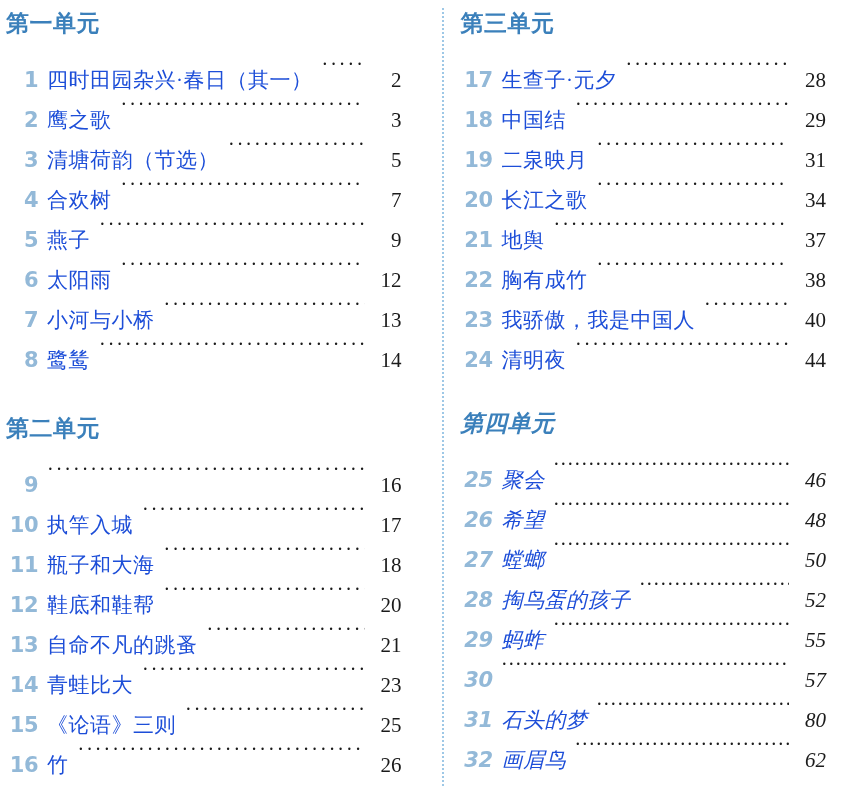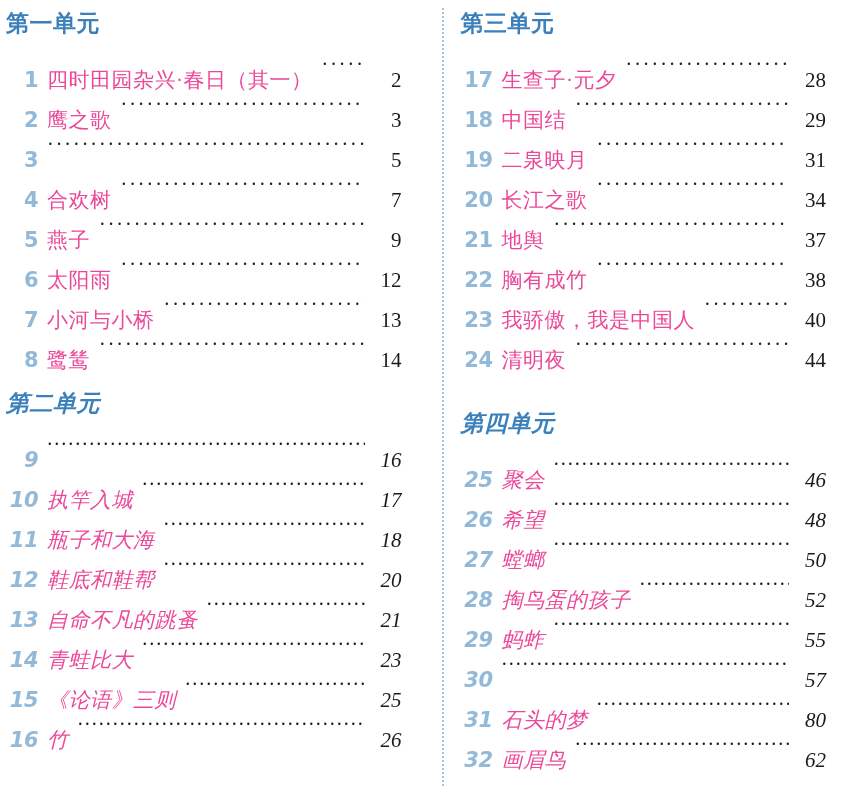--- a/index.html
+++ b/index.html
@@ -41,21 +41,21 @@
     height: 778px;
     border-left: 2px dotted #9ec8e6;
   }
 
   .unit {
     position: absolute;
     left: 0;
     right: 0;
   }
   .unit.u1 { top: 8px;   }
-  .unit.u2 { top: 388px; font-style: italic; }
+  .unit.u2 { top: 413px; }
   .unit.u3 { top: 8px;   }
   .unit.u4 { top: 408px; font-style: italic; }
 
   .unit-title {
     font-family: "Liberation Sans", "DejaVu Sans", sans-serif;
     font-size: 23px;
     font-weight: 700;
     color: #3b80bb;
     letter-spacing: 0.5px;
     line-height: 30px;
@@ -85,21 +85,21 @@
     color: #93b9d8;
     width: 38px;
     text-align: right;
     flex: 0 0 38px;
     letter-spacing: -0.5px;
   }
 
   .title {
     font-family: "Liberation Serif", "DejaVu Serif", serif;
     font-size: 21px;
-    color: #ec4899;
+    color: #1d4ed8;
     padding-left: 9px;
     flex: 0 0 auto;
     letter-spacing: 0.5px;
   }
 
   .leader {
     flex: 1 1 auto;
     overflow: hidden;
     margin: 0 7px 0 9px;
     position: relative;
@@ -146,20 +146,21 @@
           <span class="page">2</span>
         </li>
         <li class="entry">
           <span class="num">2</span>
           <span class="title">鹰之歌</span>
           <span class="leader"></span>
           <span class="page">3</span>
         </li>
         <li class="entry">
           <span class="num">3</span>
+          <span class="title">清塘荷韵（节选）</span>
           <span class="leader"></span>
           <span class="page">5</span>
         </li>
         <li class="entry">
           <span class="num">4</span>
           <span class="title">合欢树</span>
           <span class="leader"></span>
           <span class="page">7</span>
         </li>
         <li class="entry">

